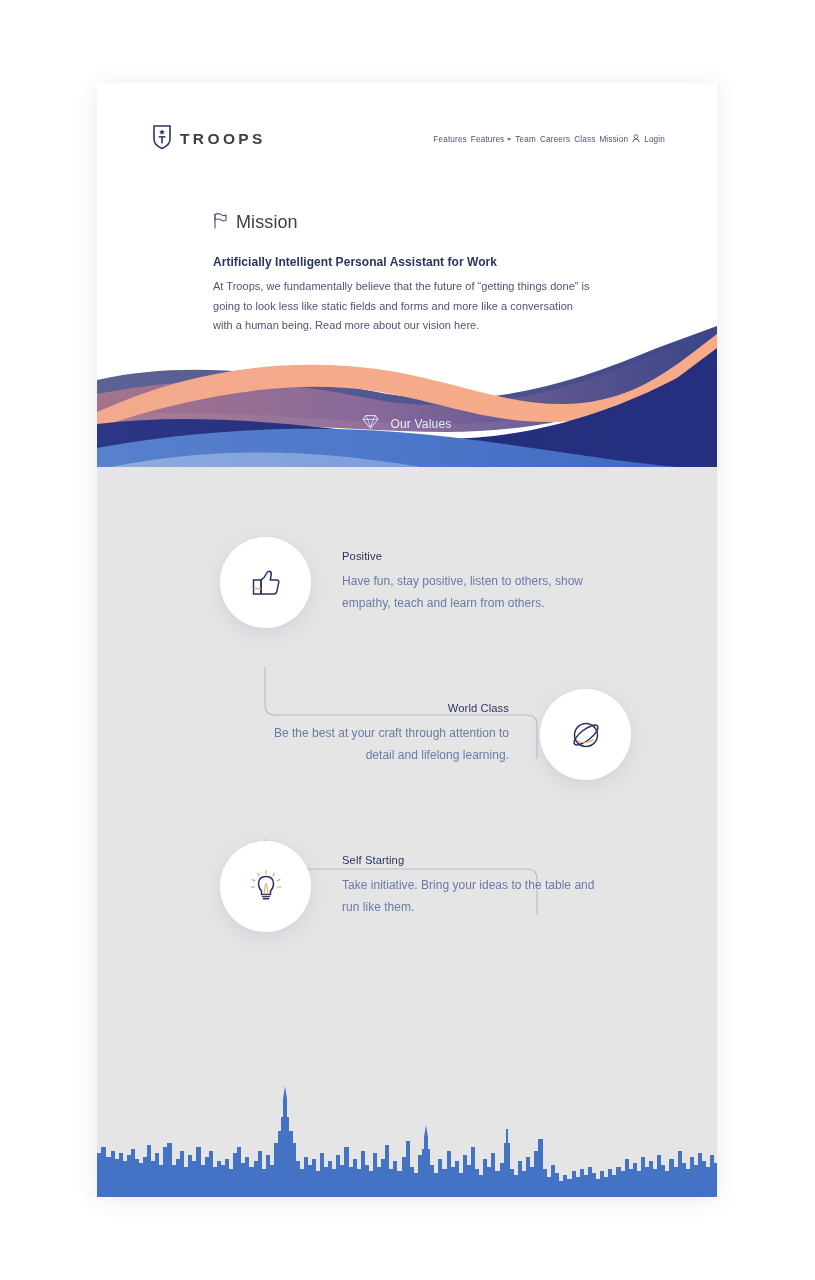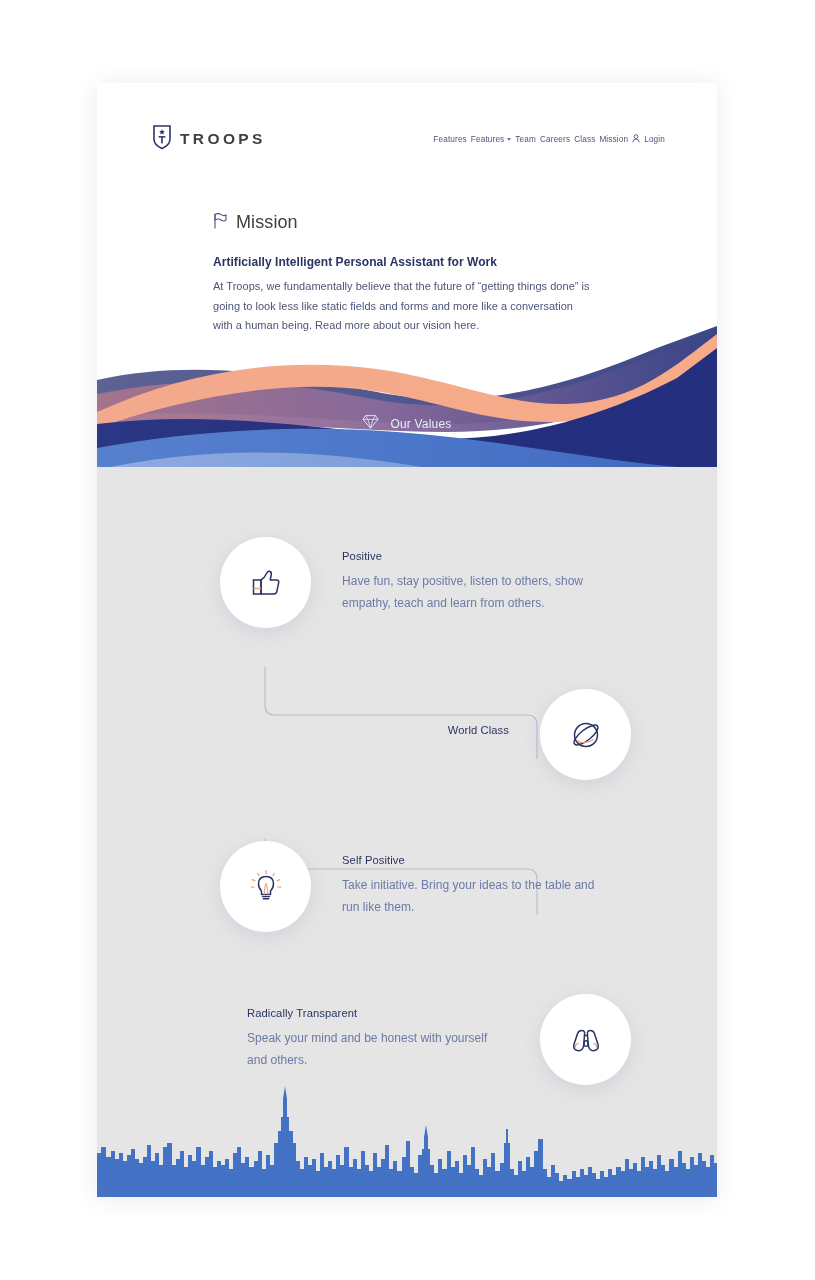--- a/index.html
+++ b/index.html
@@ -357,20 +357,21 @@
       </div>
       <div class="value-text to-right">
         <div class="value-title">Positive</div>
         <div class="value-desc">Have fun, stay positive, listen to others, show empathy, teach and learn from others.</div>
       </div>
     </div>
 
     <div class="value-row right-icon" style="top:222px;text-align:right;">
       <div class="value-text to-left">
         <div class="value-title">World Class</div>
+        <div class="value-desc">Be the best at your craft through attention to detail and lifelong learning.</div>
       </div>
       <div class="icon-bubble">
         <svg width="42" height="42" viewBox="0 0 42 42">
           <circle cx="21" cy="21" r="11.5" fill="none" stroke="#2b3363" stroke-width="1.5"></circle>
           <ellipse cx="21" cy="21" rx="14.5" ry="5.4" transform="rotate(-38 21 21)" fill="none" stroke="#2b3363" stroke-width="1.5"></ellipse>
           <path d="M11.8 26.4 Q20 31.5 28.8 25.2" fill="none" stroke="#e8a07a" stroke-width="1.2"></path>
         </svg>
       </div>
     </div>
 
@@ -386,45 +387,25 @@
             <path d="M12.6 7.2 L14.1 9.6"></path>
             <path d="M29.4 7.2 L27.9 9.6"></path>
             <path d="M7.2 13.6 L9.9 14.8"></path>
             <path d="M34.8 13.6 L32.1 14.8"></path>
             <path d="M6.4 21.2 L9.3 21.0"></path>
             <path d="M35.6 21.2 L32.7 21.0"></path>
           </g>
         </svg>
       </div>
       <div class="value-text to-right">
-        <div class="value-title">Self Positive</div>
+        <div class="value-title">Self Starting</div>
         <div class="value-desc">Take initiative. Bring your ideas to the table and run like them.</div>
       </div>
     </div>
 
-    <div class="value-row right-icon" style="top:527px;">
-      <div class="value-text to-left">
-        <div class="value-title">Radically Transparent</div>
-        <div class="value-desc">Speak your mind and be honest with yourself and others.</div>
-      </div>
-      <div class="icon-bubble">
-        <svg width="44" height="42" viewBox="0 0 44 42">
-          <path d="M17.5 11.5 Q14.5 11.5 13.6 14.6 L10 25.2
-                   Q8.8 30.8 13.6 31.6 Q18.4 32.4 19.6 27.2 L20.6 14.6
-                   Q20.9 11.5 17.5 11.5 Z" fill="none" stroke="#2b3363" stroke-width="1.5" stroke-linejoin="round"></path>
-          <path d="M26.5 11.5 Q29.5 11.5 30.4 14.6 L34 25.2
-                   Q35.2 30.8 30.4 31.6 Q25.6 32.4 24.4 27.2 L23.4 14.6
-                   Q23.1 11.5 26.5 11.5 Z" fill="none" stroke="#2b3363" stroke-width="1.5" stroke-linejoin="round"></path>
-          <path d="M20.6 16.5 L23.4 16.5" stroke="#2b3363" stroke-width="1.4"></path>
-          <path d="M20.2 22.5 Q22 21 23.8 22.5 L23.8 26.5 Q22 28 20.2 26.5 Z" fill="none" stroke="#2b3363" stroke-width="1.4"></path>
-          <path d="M11.2 28.6 Q11.4 24.6 14.6 24.4" fill="none" stroke="#e8a07a" stroke-width="1.3"></path>
-          <path d="M32.8 28.6 Q32.6 24.6 29.4 24.4" fill="none" stroke="#e8a07a" stroke-width="1.3"></path>
-        </svg>
-      </div>
-    </div>
 
     <div class="skyline">
       <svg viewBox="0 0 620 118" preserveAspectRatio="none">
         <path fill="#4472c4" d="
           M0,72 L4,72 L4,66 L9,66 L9,76 L14,76 L14,70 L18,70 L18,78 L22,78 L22,72
           L26,72 L26,80 L30,80 L30,74 L34,74 L34,68 L38,68 L38,78 L42,78 L42,82
           L46,82 L46,76 L50,76 L50,64 L54,64 L54,80 L58,80 L58,72 L62,72 L62,84
           L66,84 L66,66 L70,66 L70,62 L75,62 L75,84 L79,84 L79,78 L83,78 L83,70
           L87,70 L87,86 L91,86 L91,74 L95,74 L95,80 L99,80 L99,66 L104,66 L104,84
           L108,84 L108,76 L112,76 L112,70 L116,70 L116,86 L120,86 L120,80

